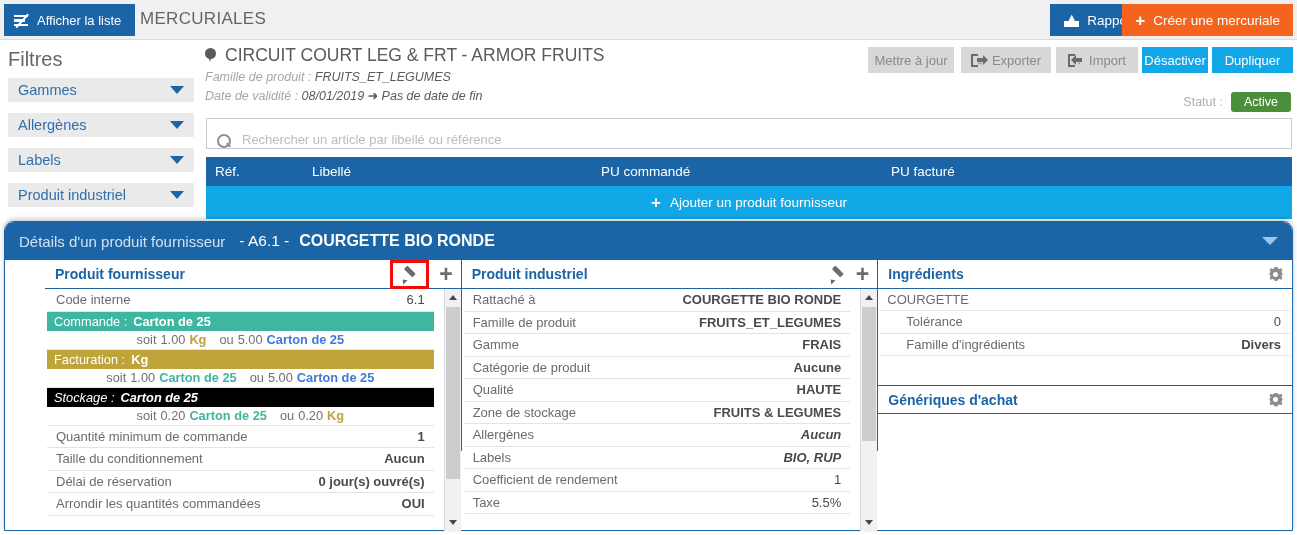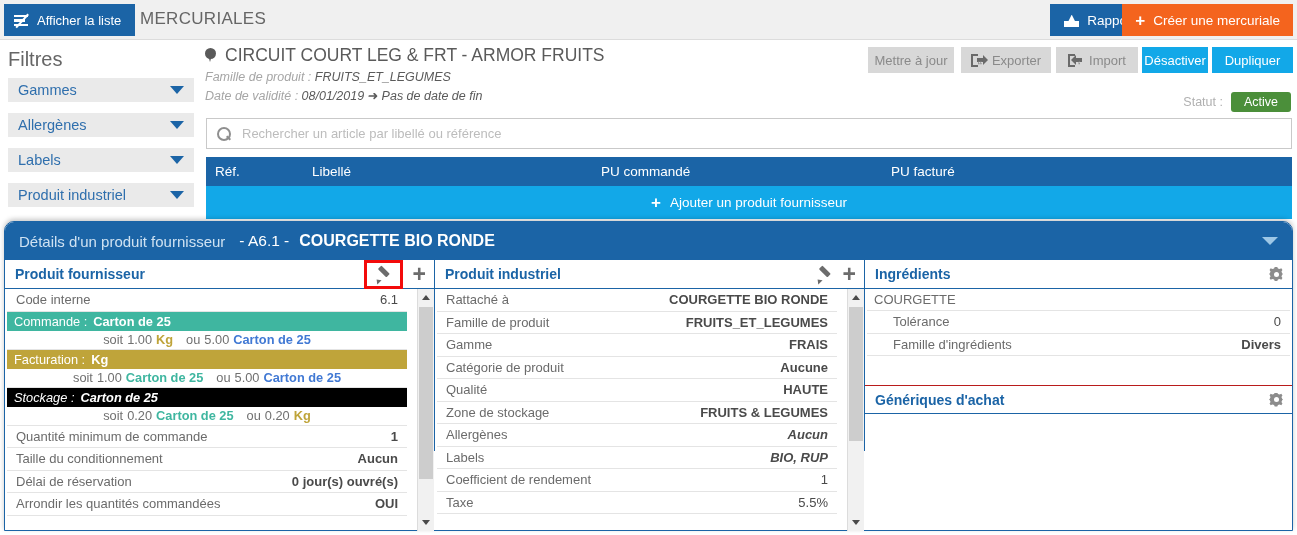--- a/index.html
+++ b/index.html
@@ -126,21 +126,21 @@
     position:absolute; right:6px; top:92px; display:flex; align-items:center; gap:8px;
     font-size:12.5px; color:#b0b0b0;
   }
   .badge-active {
     background:#4b8f3a; color:#fff; padding:3px 13px; font-size:12.5px; border-radius:3px;
   }
 
   
   .searchbar {
     position:absolute; left:206px; top:118px; width:1086px; height:31px;
-    border:1px solid #c9c9c9; background:#fff; display:flex; align-items:center;
+    border:1px solid #c9c9c9; background:#fff; display:flex; align-items:flex-end;
     padding:0 10px; gap:9px;
   }
   .ic-search { width:14px; height:14px; position:relative; display:inline-block; flex:0 0 auto;}
   .ic-search::before {
     content:""; position:absolute; left:0; top:0; width:10px; height:10px;
     border:2px solid #8f8f8f; border-radius:50%;
   }
   .ic-search::after {
     content:""; position:absolute; left:9px; top:10px; width:5px; height:2px;
     background:#8f8f8f; transform:rotate(42deg);
@@ -177,21 +177,21 @@
   }
   .panel-head .ph-t1 { font-size:15px; color:#cfe2f2; }
   .panel-head .ph-t2 { font-size:15.5px; color:#fff; margin-left:4px; }
   .panel-head .ph-t3 { font-size:16px; font-weight:bold; color:#fff; }
   .caret-w {
     margin-left:auto; width:0; height:0;
     border-left:8px solid transparent; border-right:8px solid transparent;
     border-top:8px solid #9ec7e6; cursor:pointer;
   }
 
-  .cols { display:flex; height:191px; }
+  .cols { display:flex; height:191px;padding-left:40px; }
   .col { position:relative; }
   .col-a { width:430px; border-right:1px solid #1b64a6; }
   .col-b { width:430px; border-right:1px solid #1b64a6; }
   .col-c { width:427px; }
 
   .colhead {
     height:29px; border-bottom:1px solid #1b64a6;
     display:flex; align-items:center; padding:0 8px 0 10px; gap:10px;
   }
   .colhead .lbl { font-size:14px; font-weight:bold; color:#1b64a6; flex:1; }

